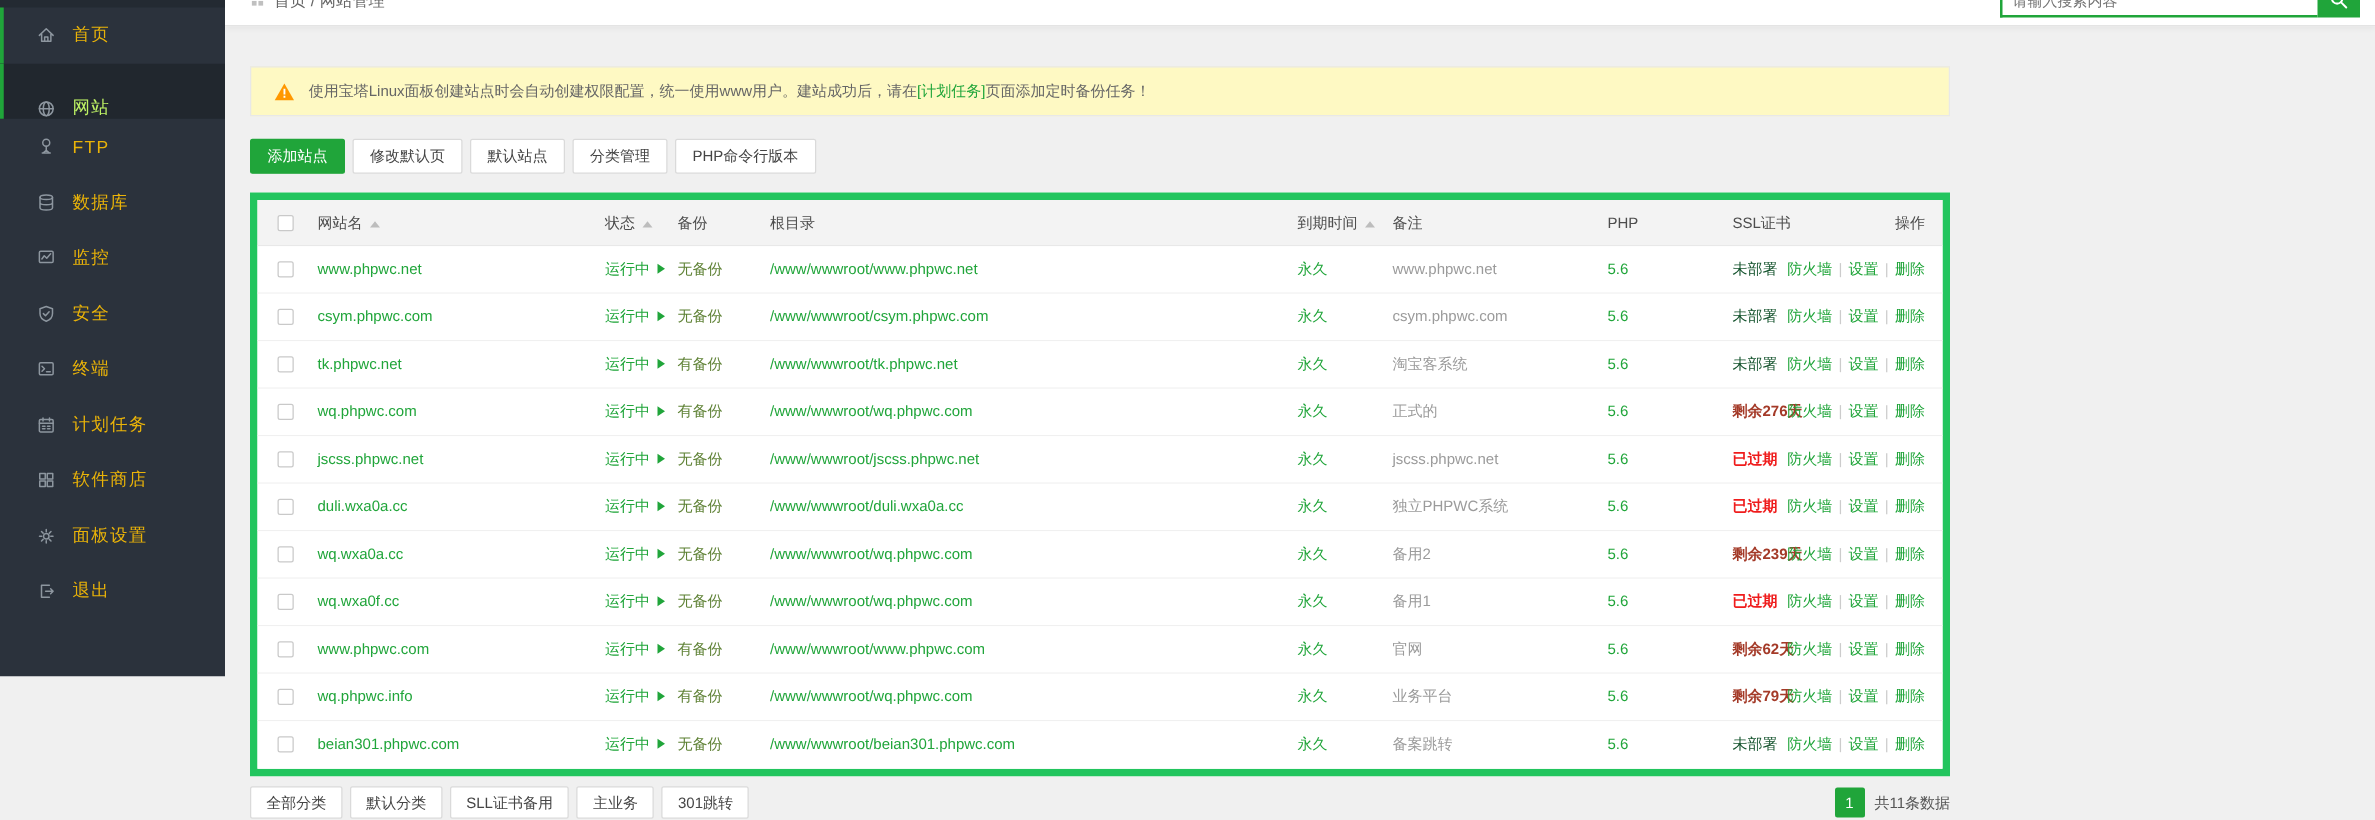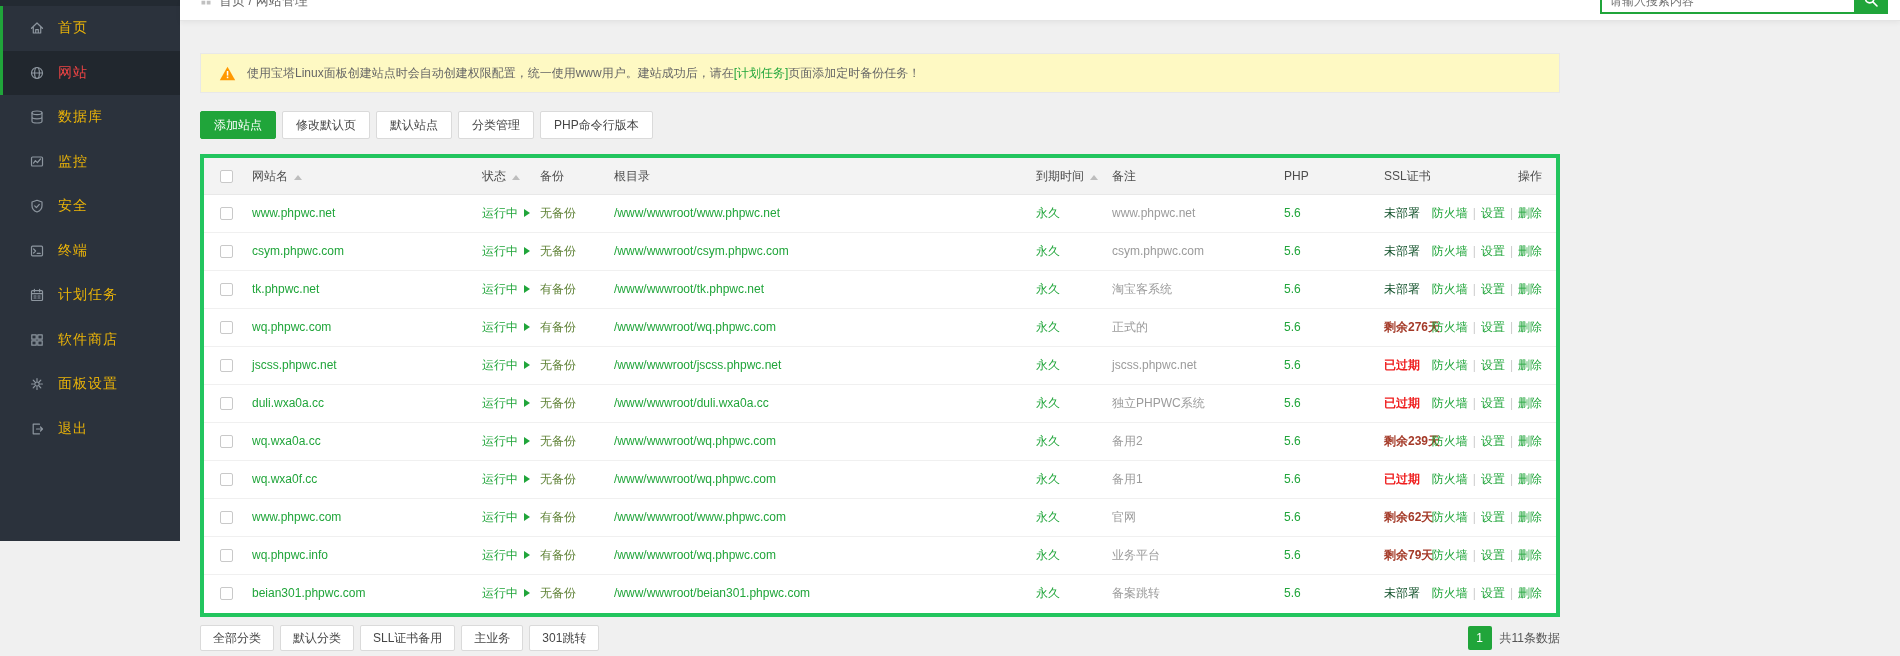--- a/index.html
+++ b/index.html
@@ -5,21 +5,21 @@
   * { margin:0; padding:0; box-sizing:border-box; }
   html,body { width:1900px; height:656px; overflow:hidden;
     font-family:"Liberation Sans","DejaVu Sans",sans-serif; background:#f0f0f0; }
 
   
   .sidebar { position:absolute; left:0; top:0; width:180px; height:541px; background:#2b323c; }
   .sidebar-top { height:6px; background:#232a32; }
   .side-item { position:relative; height:44.5px; display:flex; align-items:center;
     padding-left:29px; cursor:pointer; color:#eab308; font-size:14px; }
   .side-item.accent::before { content:""; position:absolute; left:0; top:0; bottom:0; width:3px; background:#20a53a; }
-  .side-item.active { background:#21272e; color:#ef4444; }
+  .side-item.active { background:#21272e; color:#bef264;align-items:flex-end; }
   .s-icon { width:16px; height:16px; margin-right:13px; display:inline-flex; }
   .s-label { letter-spacing:1px; }
 
   
   .main { margin-left:180px; position:relative; height:488px; }
   .topbar { position:relative; height:21px; background:#fff; border-bottom:1px solid #e4e4e4;
     box-shadow:0 2px 5px rgba(0,0,0,.05); overflow:hidden; }
   .breadcrumb { position:absolute; left:20px; top:-9px; height:20px; display:flex; gap:7px;
     align-items:center; font-size:13px; color:#666; white-space:nowrap; }
   .search { position:absolute; right:12px; top:-12px; display:flex; }
@@ -36,21 +36,21 @@
   .notice .w-icon { display:inline-flex; margin-right:11px; }
   .green-link { color:#20a53a; cursor:pointer; }
 
   .toolbar { margin-top:18px; height:28px; display:flex; gap:6px; }
   .tool-btn { height:28px; padding:0 13px; font-size:12px; color:#454545; background:#fff;
     border:1px solid #dadada; border-radius:2px; cursor:pointer;
     font-family:"Liberation Sans","DejaVu Sans",sans-serif; }
   .tool-btn.primary { background:#20a53a; border-color:#20a53a; color:#fff; }
 
   
-  .site-table { margin-top:15px; background:#fff; border:4px solid #22c55e; }
+  .site-table { margin-top:15px; background:#fff; border:6px solid #22c55e; }
   .thead { position:relative; height:37px; background:#f3f3f3; border-bottom:1px solid #e8e8e8; }
   .trow  { position:relative; height:38px; border-bottom:1px solid #f0f0f0; background:#fff; }
   .trow:last-child { border-bottom:none; }
   .cell { position:absolute; top:0; line-height:37px; font-size:12px; white-space:nowrap; color:#666; }
   .thead .cell { color:#4d4d4d; }
   .c-name   { left:48px;  color:#20a53a; cursor:pointer; }
   .c-status { left:278px; color:#20a53a; cursor:pointer; }
   .c-backup { left:336px; color:#5f8236; cursor:pointer; }
   .c-root   { left:410px; color:#20a53a; cursor:pointer; }
   .c-expire { left:832px; color:#20a53a; }
@@ -103,20 +103,29 @@
               <circle cx="8" cy="8" r="5.5"></circle>
               <ellipse cx="8" cy="8" rx="2.4" ry="5.5"></ellipse>
               <path d="M2.5 8h11"></path>
             </svg>
           </span>
           <span class="s-label">网站</span>
         </div>
         <div class="side-item">
           <span class="s-icon">
             <svg width="16" height="16" viewBox="0 0 16 16" fill="none" stroke="#8d969f" stroke-width="1.2" stroke-linecap="round" stroke-linejoin="round">
+              <circle cx="8" cy="5.2" r="2.8"></circle>
+              <path d="M8 8v3.2M4.8 13.4h6.4M8 11.2l-2.6 2.2M8 11.2l2.6 2.2"></path>
+            </svg>
+          </span>
+          <span class="s-label">FTP</span>
+        </div>
+        <div class="side-item">
+          <span class="s-icon">
+            <svg width="16" height="16" viewBox="0 0 16 16" fill="none" stroke="#8d969f" stroke-width="1.2" stroke-linecap="round" stroke-linejoin="round">
               <ellipse cx="8" cy="3.8" rx="5" ry="1.8"></ellipse>
               <path d="M3 3.8v8.4c0 1 2.2 1.8 5 1.8s5-.8 5-1.8V3.8M3 8c0 1 2.2 1.8 5 1.8S13 9 13 8"></path>
             </svg>
           </span>
           <span class="s-label">数据库</span>
         </div>
         <div class="side-item">
           <span class="s-icon">
             <svg width="16" height="16" viewBox="0 0 16 16" fill="none" stroke="#8d969f" stroke-width="1.2" stroke-linecap="round" stroke-linejoin="round">
               <rect x="2.5" y="3" width="11" height="9" rx="1"></rect>

